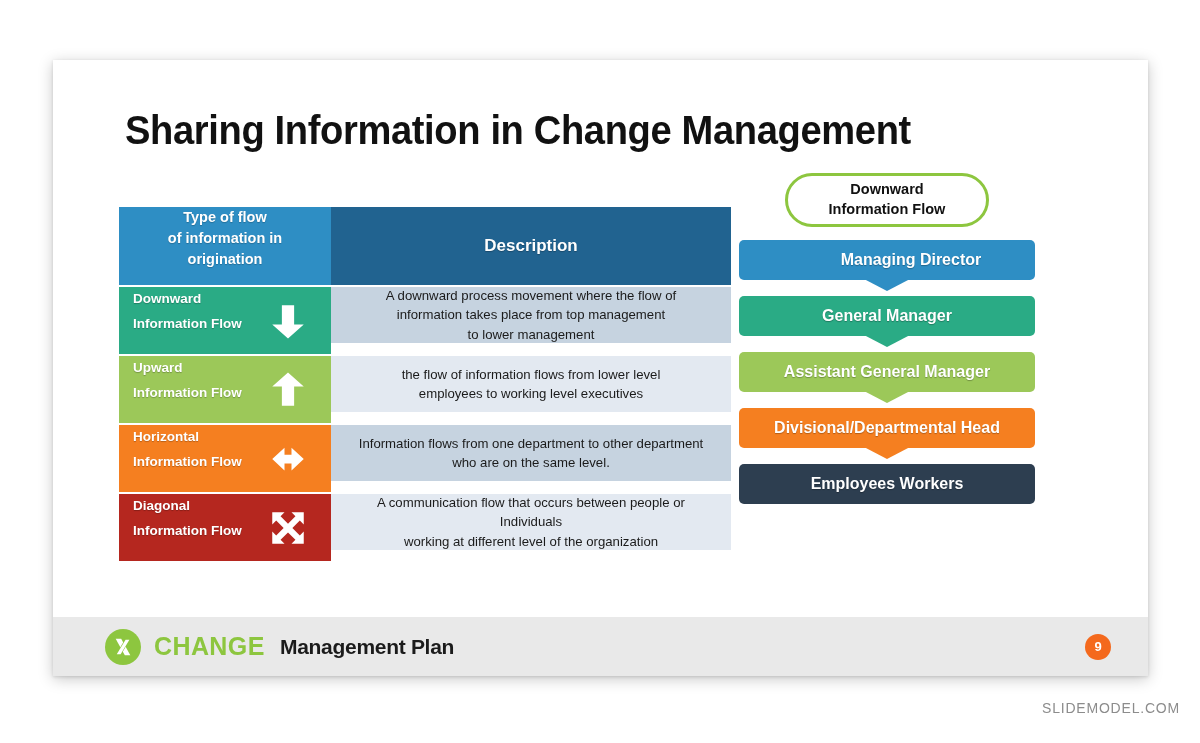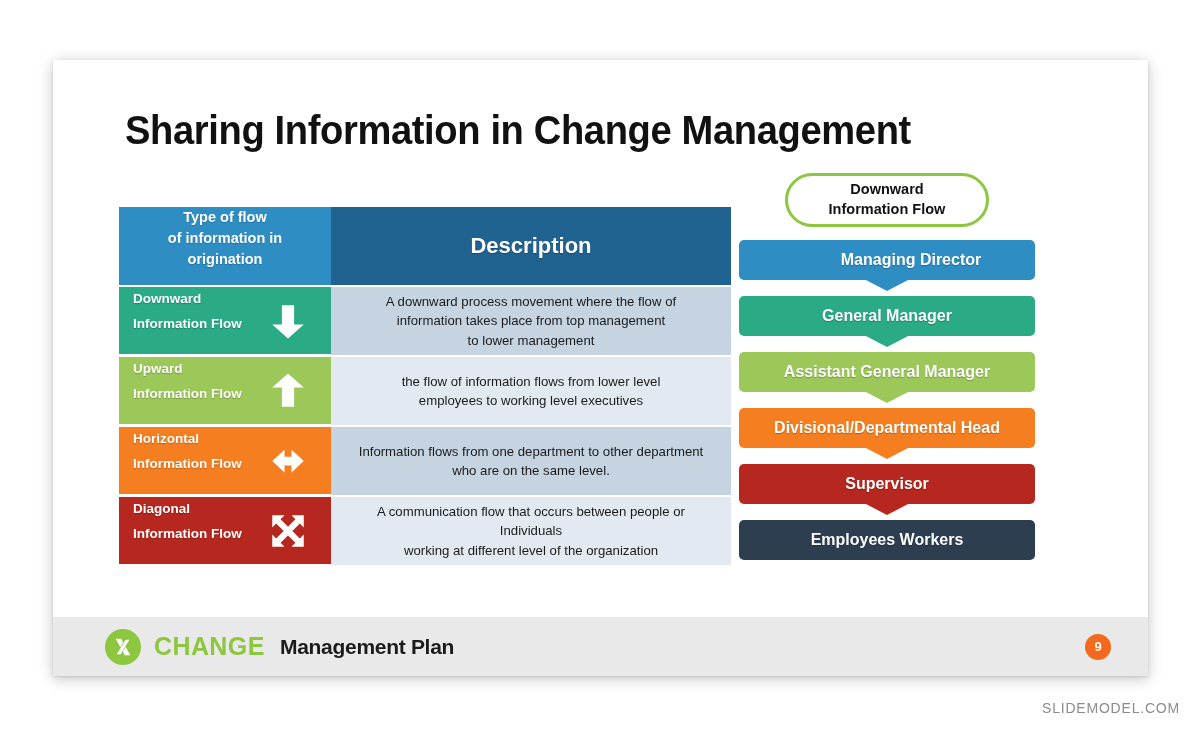--- a/index.html
+++ b/index.html
@@ -82,33 +82,33 @@
   .hdr-left-text {
     color: #ffffff;
     font-size: 14.5px;
     font-weight: bold;
     line-height: 1.45;
     text-align: center;
     text-shadow: 0 1px 1px rgba(0,0,0,0.22);
   }
   .hdr-right-text {
     color: #ffffff;
-    font-size: 22px;
+    font-size: 17px;
     font-weight: bold;
     text-shadow: 0 1px 1px rgba(0,0,0,0.25);
   }
 
   
   .drow .tcell-left {
     height: 67px;
     padding-left: 14px;
     box-sizing: border-box;
   }
   .drow .tcell-right {
-    height: 68px;
+    height: 56px;
     padding: 0 4px;
     box-sizing: border-box;
   }
   .flow-label {
     color: #ffffff;
     font-size: 13.5px;
     font-weight: bold;
     line-height: 1.85;
     text-shadow: 0 1px 1px rgba(0,0,0,0.25);
     z-index: 2;
@@ -382,26 +382,20 @@
             <div class="hbar-point" style="border-top-color: rgb(156, 200, 89);"></div>
           </div>
         </div>
         <div class="hbar-wrap">
           <div class="hbar" style="background: rgb(245, 127, 32);">
             <span class="hbar-text">Divisional/Departmental Head</span>
             <div class="hbar-point" style="border-top-color: rgb(245, 127, 32);"></div>
           </div>
         </div>
         <div class="hbar-wrap">
-          <div class="hbar" style="background: rgb(181, 39, 31);">
-            <span class="hbar-text">Supervisor</span>
-            <div class="hbar-point" style="border-top-color: rgb(181, 39, 31);"></div>
-          </div>
-        </div>
-        <div class="hbar-wrap">
           <div class="hbar" style="background: rgb(45, 62, 80);">
             <span class="hbar-text">Employees Workers</span>
           </div>
         </div>
       </div>
   </div>
 
   <div id="footer-band">
     <div id="brand-logo">
       <svg viewBox="0 0 24 24" aria-hidden="true">

